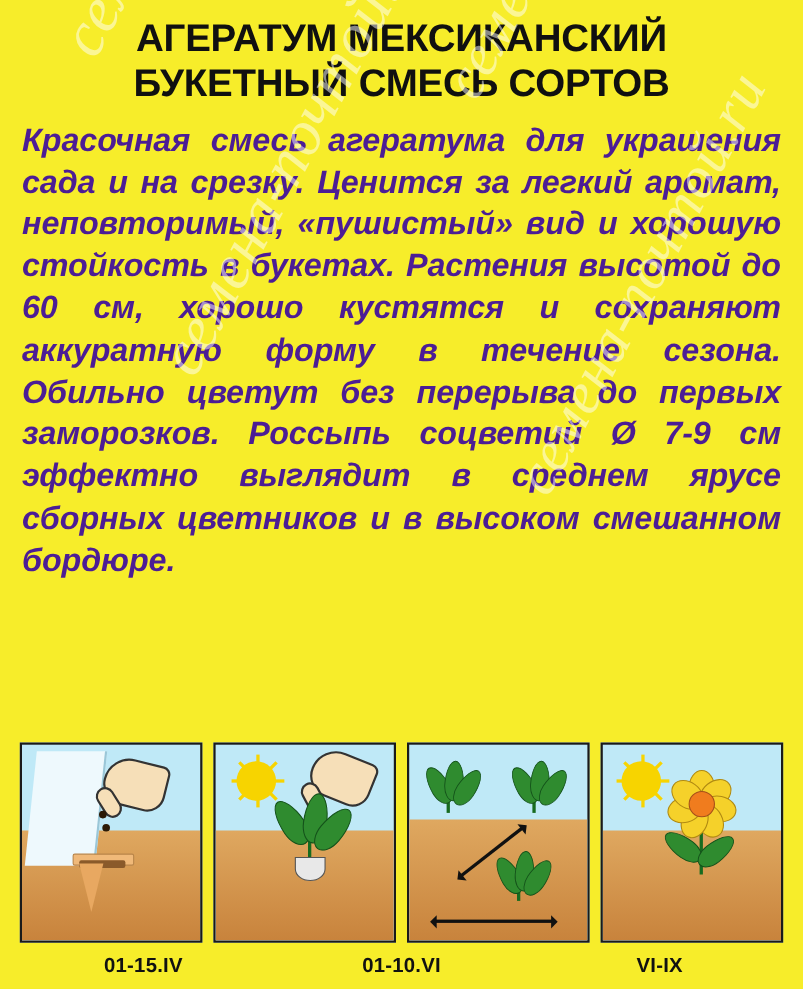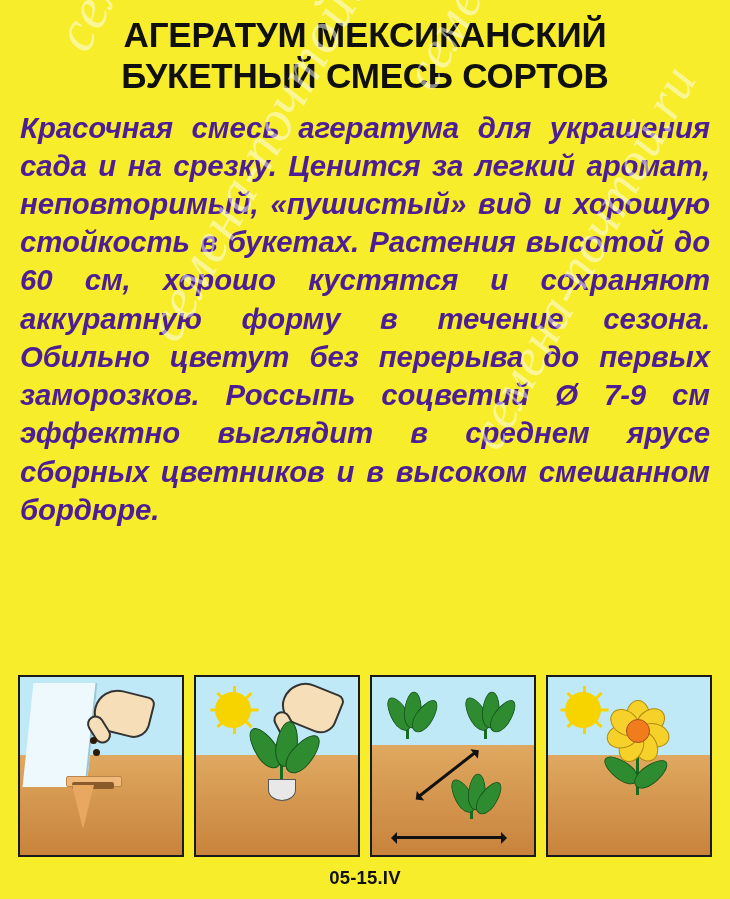--- a/index.html
+++ b/index.html
@@ -363,21 +363,23 @@
         <div class="petal" style="transform:rotate(153deg);"></div>
         <div class="petal" style="transform:rotate(204deg);"></div>
         <div class="petal" style="transform:rotate(255deg);"></div>
         <div class="petal" style="transform:rotate(306deg);"></div>
         <div class="flower-core"></div>
       </div>
     </div>
   </div>
 
   <div class="captions">
-    <div class="caption">05-15.IV</div>
+    <div class="caption">01-15.IV</div>
+    <div class="caption">01-10.VI</div>
+    <div class="caption">VI-IX</div>
   </div>
 </div>
 
 <div class="watermark">
   <div class="wm-text wm1">семена-почтой.ru</div>
   <div class="wm-text wm2">семена-почтой.ru</div>
   <div class="wm-text wm3">семена-почтой.ru</div>
   <div class="wm-text wm4">семена-почтой.ru</div>
 </div>
 

